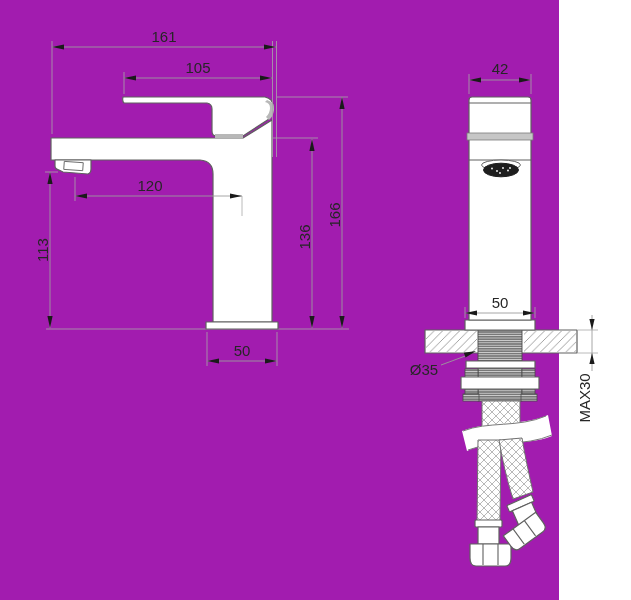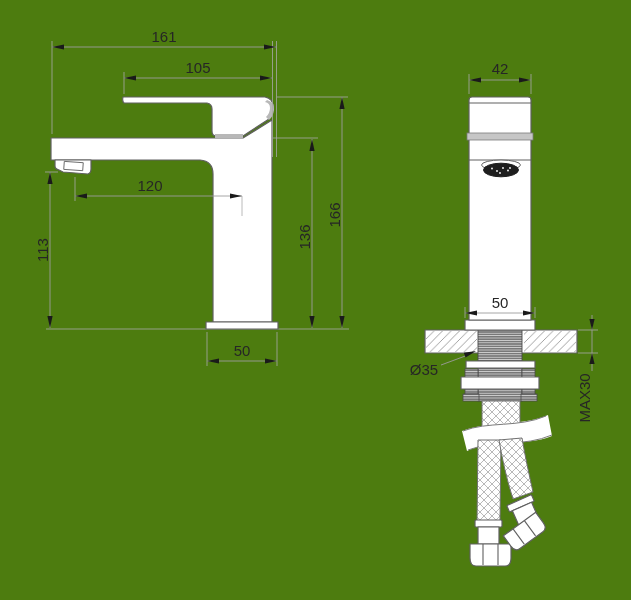--- a/index.html
+++ b/index.html
@@ -1,17 +1,17 @@
 <!DOCTYPE html>
 <html><head>
 <meta charset="utf-8">
 <style>
   html,body{margin:0;padding:0;background:#ffffff;}
   body{width:631px;height:600px;overflow:hidden;font-family:"Liberation Sans",sans-serif;}
-  .canvas{width:631px;height:600px;position:relative;background:#4d7c0f;}
+  .canvas{width:559px;height:600px;position:relative;background:#a21caf;}
   svg{display:block;}
   text{font-family:"Liberation Sans",sans-serif;font-size:15px;fill:#262626;}
   .part{fill:#ffffff;stroke:#606060;stroke-width:1.2;stroke-linejoin:round;}
   .pline{fill:none;stroke:#606060;stroke-width:1.1;}
   .dim{stroke:#9c9c9c;stroke-width:0.9;fill:none;}
   .ext{stroke:#a8a8a8;stroke-width:0.8;fill:none;}
   .arr{fill:#1a1a1a;stroke:none;}
   .accent{fill:#b8b8b8;stroke:none;}
 </style>
 </head>

